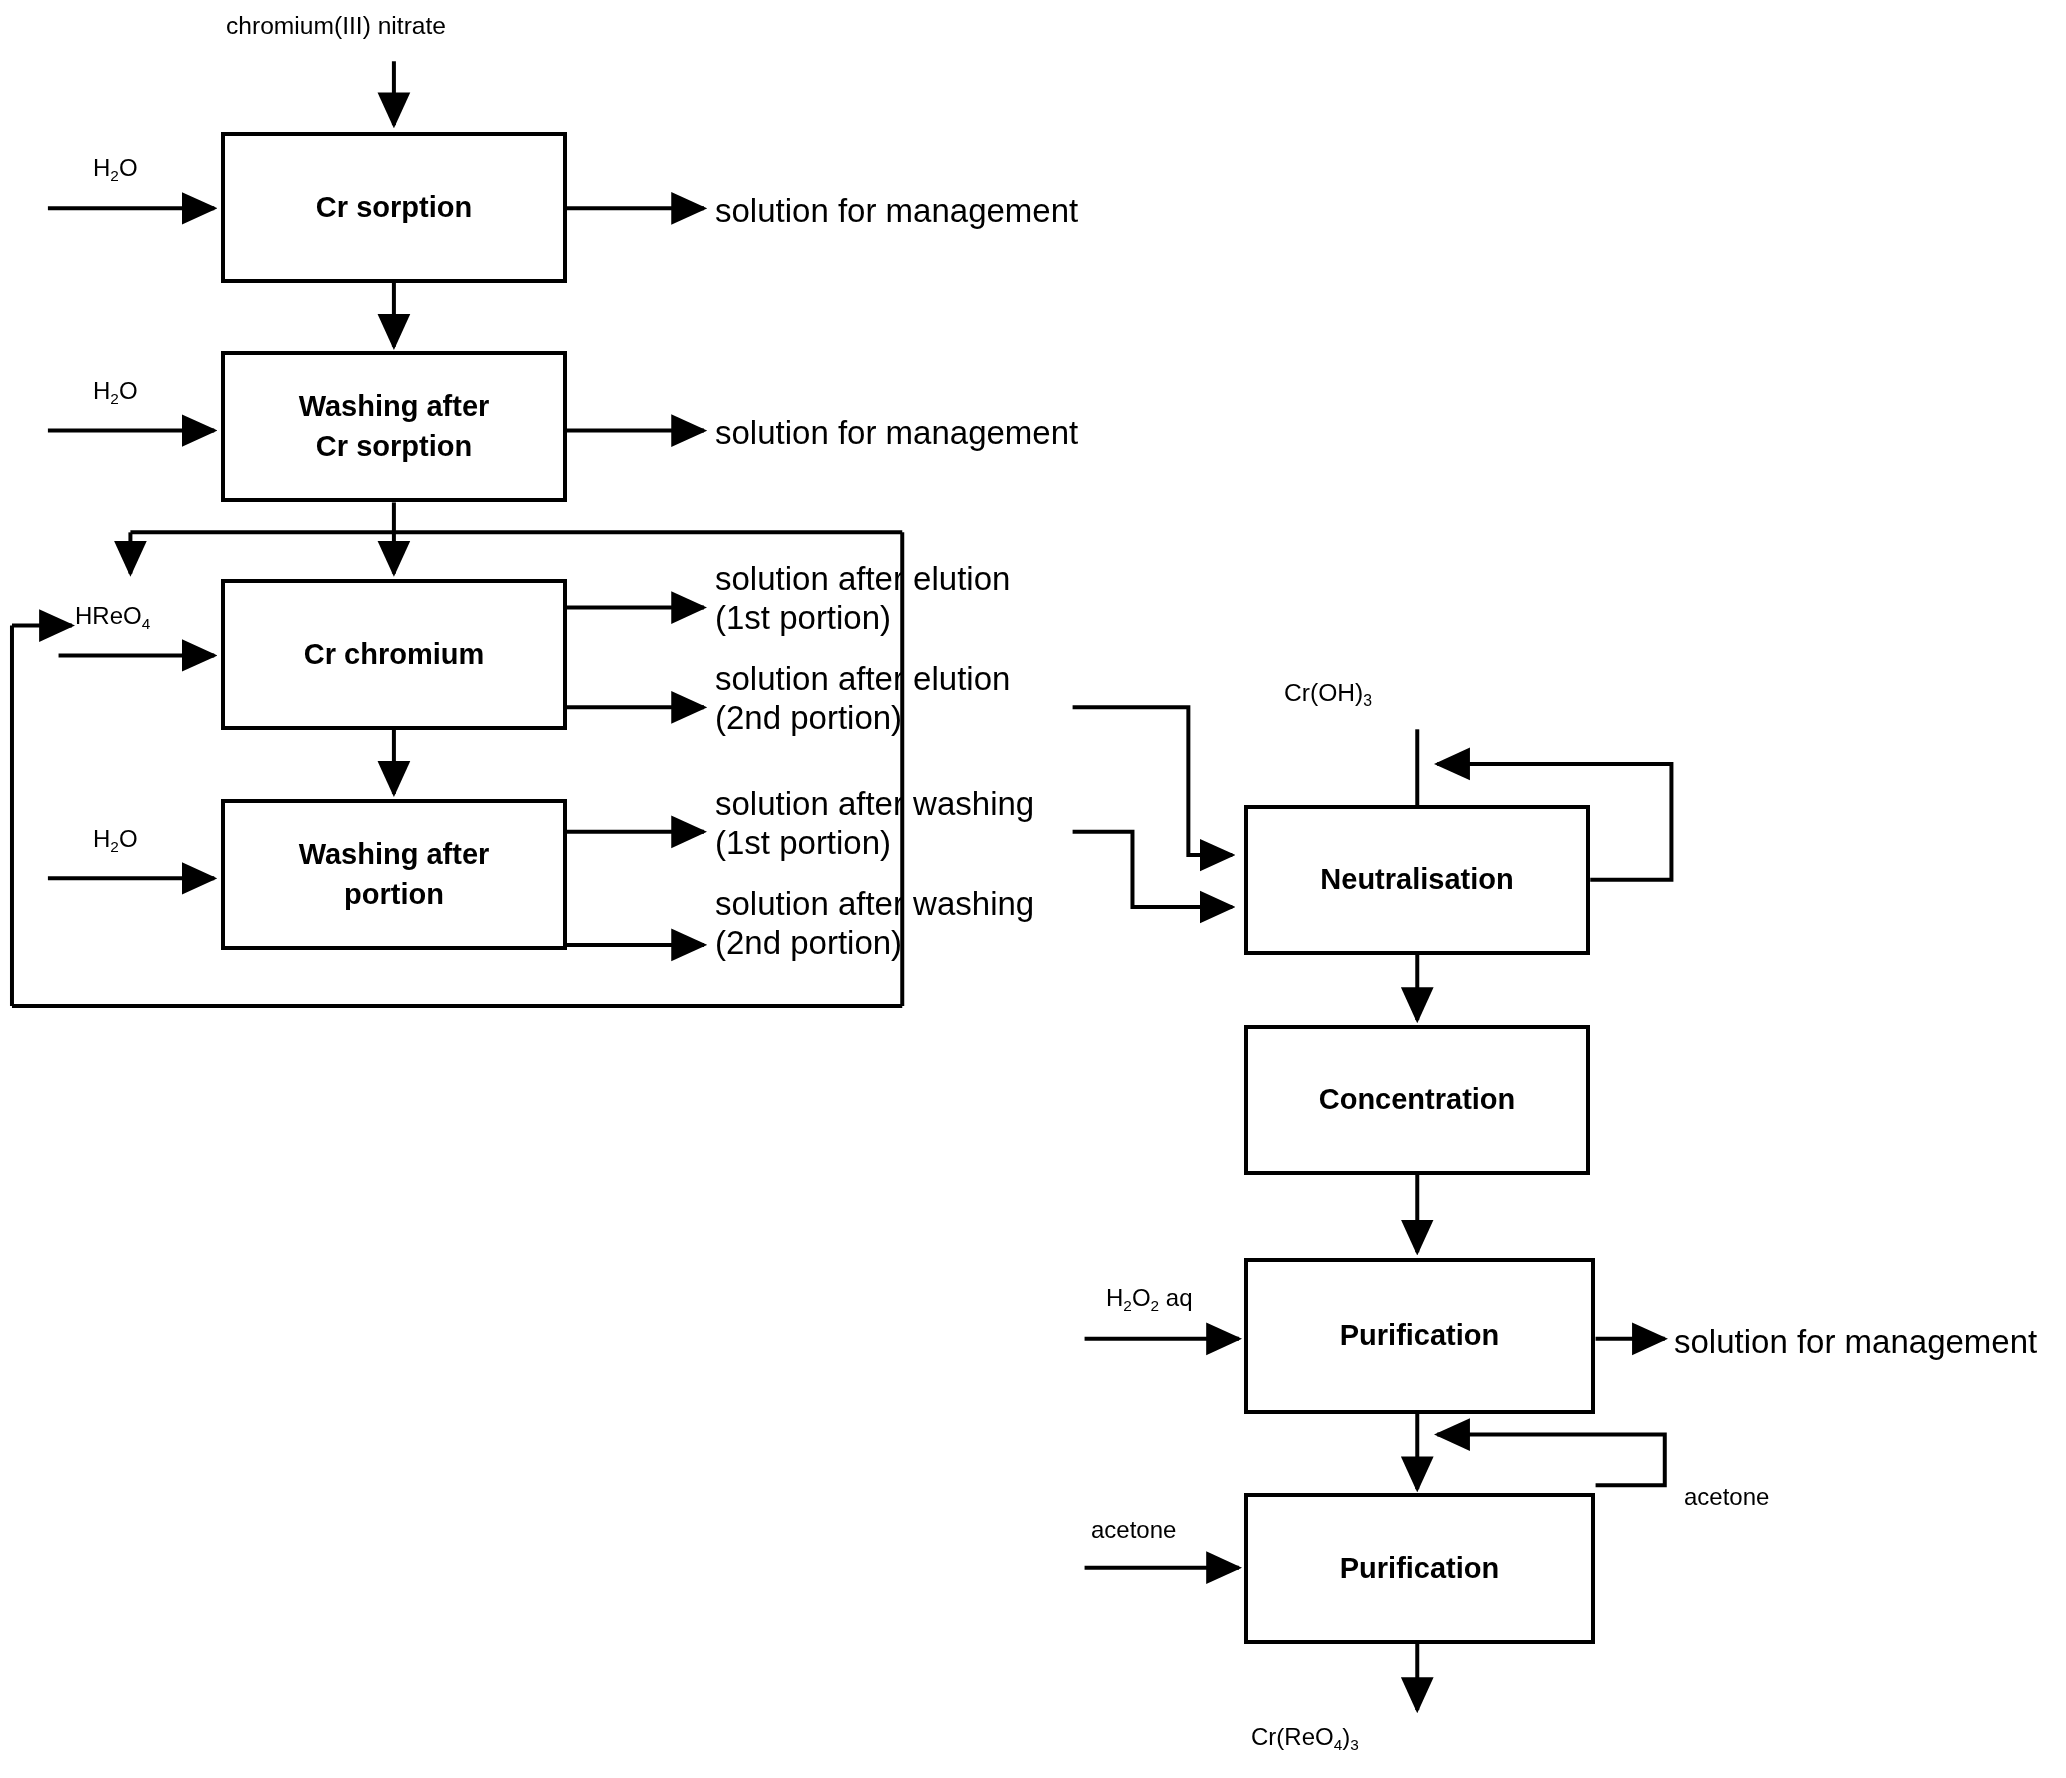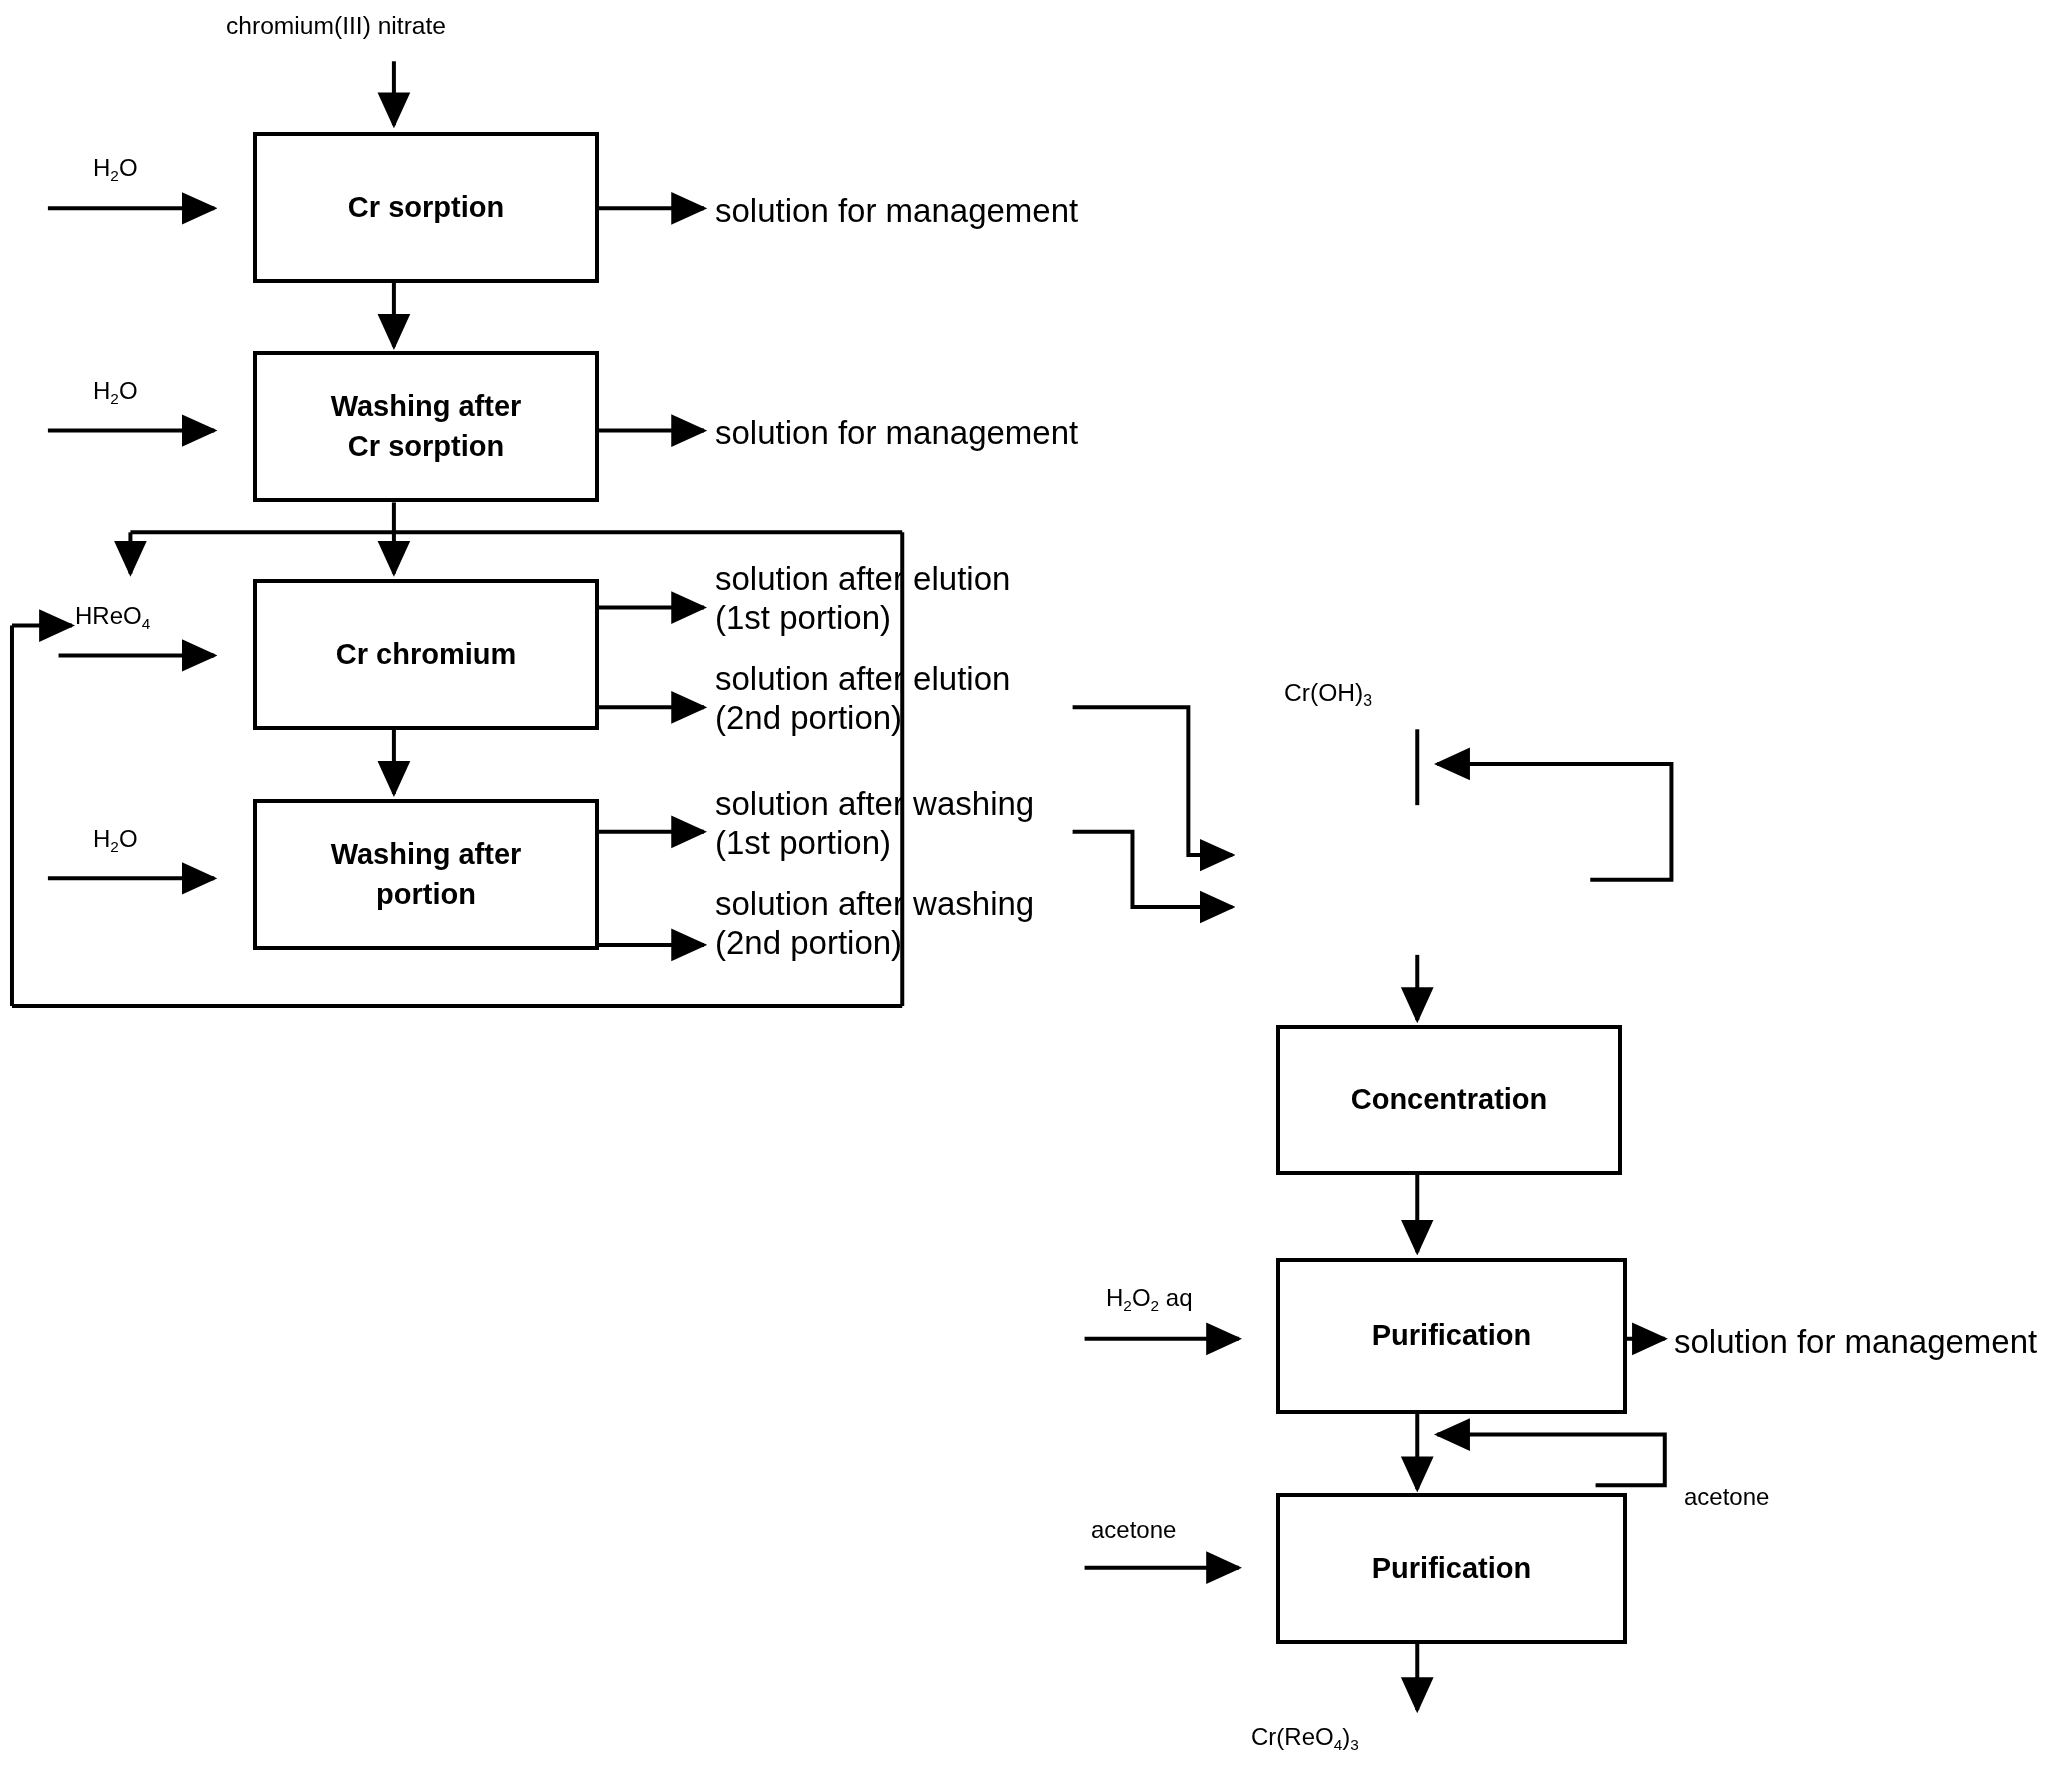--- a/index.html
+++ b/index.html
@@ -29,21 +29,20 @@
     background: #ffffff;
     display: flex;
     align-items: center;
     justify-content: center;
     text-align: center;
     font-weight: bold;
     font-size: 29px;
     line-height: 1.35;
     color: #000000;
     z-index: 3;
-    margin-left: 32px;
   }
   .lbl {
     position: absolute;
     color: #000000;
     z-index: 4;
     white-space: nowrap;
     background: transparent;
   }
   .lbl-stream {
     font-size: 33px;
@@ -158,20 +157,23 @@
     <span>Cr chromium</span>
   </div>
 
   <div class="proc-box" style="left:221px; top:799px; width:346px; height:151px;">
     <span>
       <span>Washing after</span><br>
       <span>portion</span>
     </span>
   </div>
 
+  <div class="proc-box" style="left:1244px; top:805px; width:346px; height:150px;">
+    <span>Neutralisation</span>
+  </div>
 
   <div class="proc-box" style="left:1244px; top:1025px; width:346px; height:150px;">
     <span>Concentration</span>
   </div>
 
   <div class="proc-box" style="left:1244px; top:1258px; width:351px; height:156px;">
     <span>Purification</span>
   </div>
 
   <div class="proc-box" style="left:1244px; top:1493px; width:351px; height:151px;">

